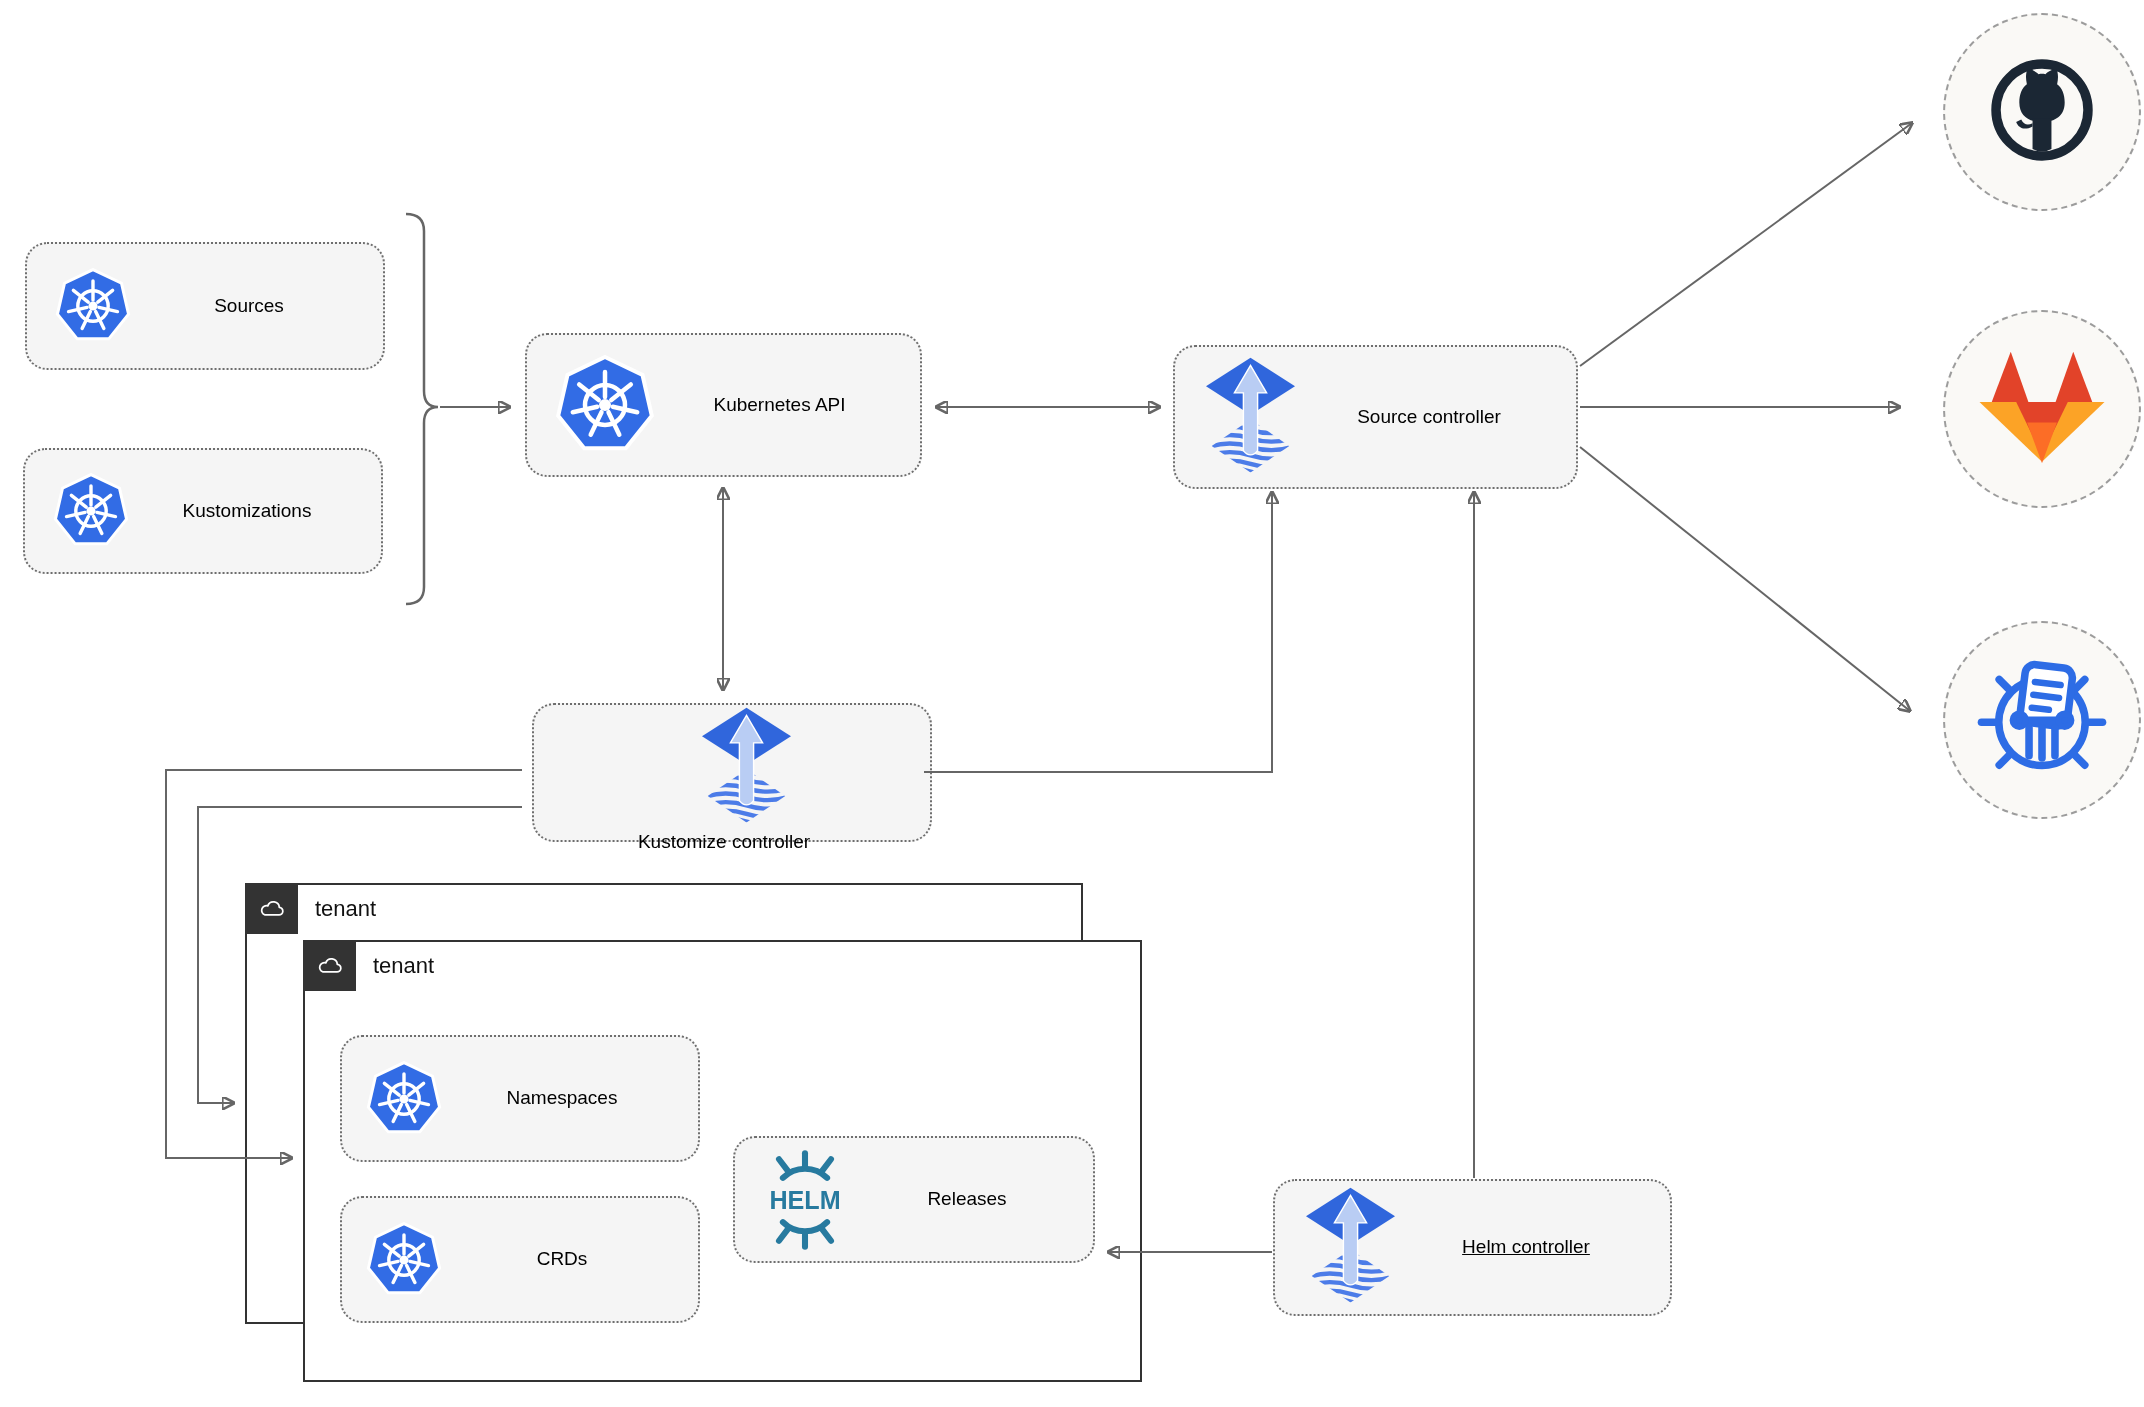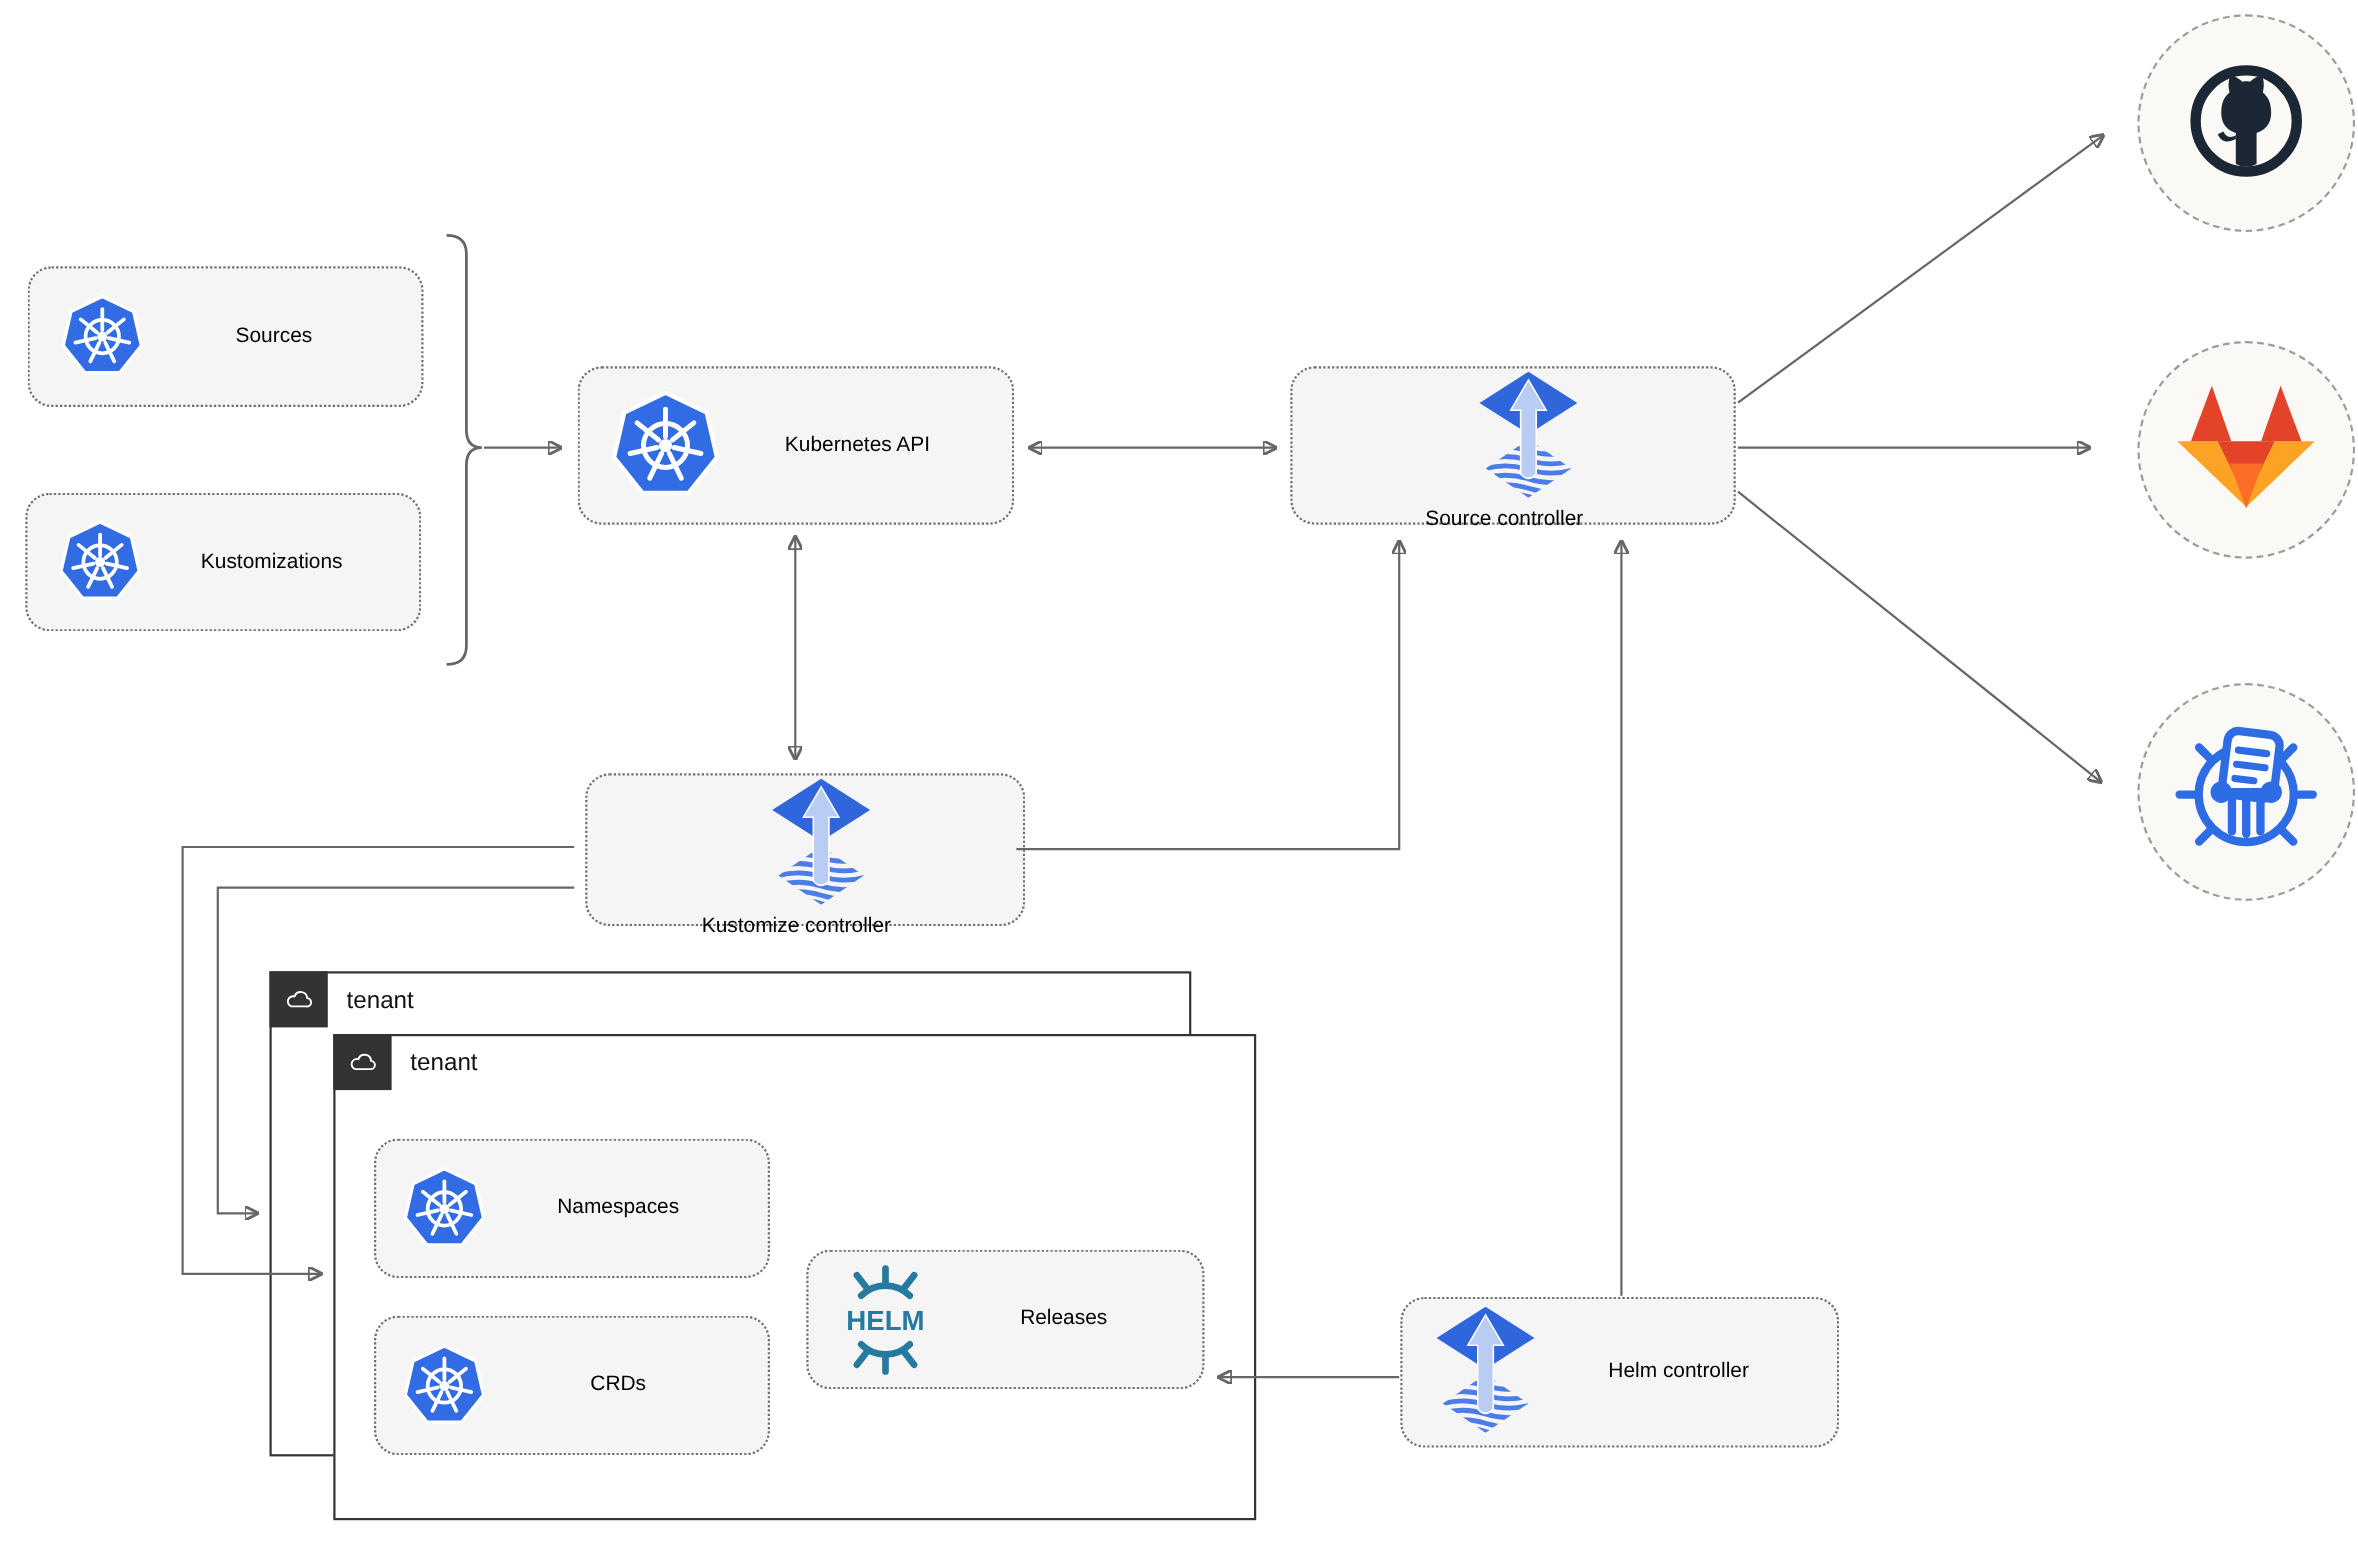--- a/index.html
+++ b/index.html
@@ -116,39 +116,39 @@
 
   <div class="node" style="left:525px;top:333px;width:397px;height:144px;">
     <span class="icon">
         <svg width="100" height="100">
           <use href="#k8s-sym"></use>
         </svg>
       </span>
     <span class="lbl">Kubernetes API</span>
   </div>
 
-  <div class="node" style="left:1173px;top:333px;width:405px;height:144px;flex-direction:column;">
+  <div class="node" style="left:1173px;top:345px;width:405px;height:144px;">
     <span class="icon">
         <svg width="95" height="125">
           <use href="#flux-sym"></use>
         </svg>
       </span>
     <span class="lbl" style="max-width:230px;margin:0 auto;">Source controller</span>
   </div>
 
   <div class="node" style="left:532px;top:703px;width:400px;height:139px;flex-direction:column;">
     <span class="icon">
         <svg width="95" height="125">
           <use href="#flux-sym"></use>
         </svg>
       </span>
     <span class="lbl" style="max-width:230px;margin:0 auto;">Kustomize controller</span>
   </div>
 
-  <div class="node" style="left:1273px;top:1179px;width:399px;height:137px;">
+  <div class="node" style="left:1273px;top:1179px;width:399px;height:137px;text-decoration:underline;">
     <span class="icon">
         <svg width="95" height="125">
           <use href="#flux-sym"></use>
         </svg>
       </span>
     <span class="lbl" style="max-width:230px;margin:0 auto;">Helm controller</span>
   </div>
 
   <div class="tenant" style="left:245px;top:883px;width:838px;height:441px;">
     <div class="tenant-head">

